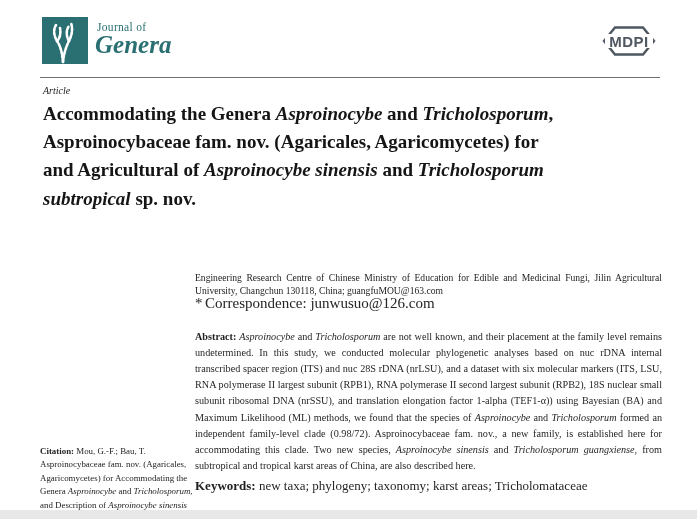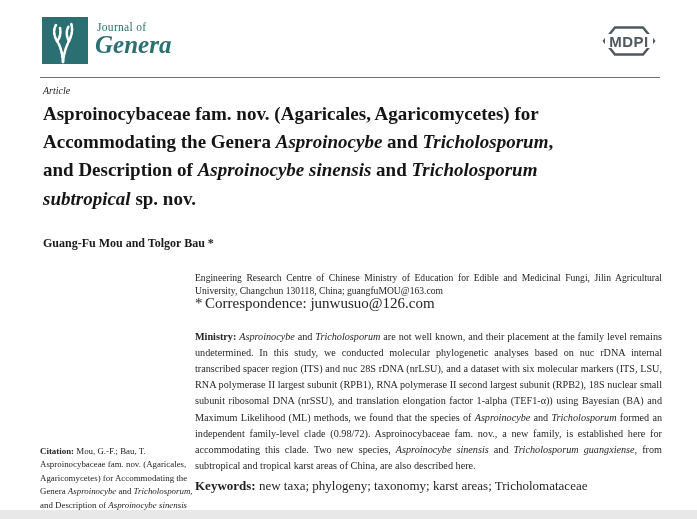--- a/index.html
+++ b/index.html
@@ -59,36 +59,35 @@
       <rect x="6" y="10" width="48" height="14" fill="#ffffff"></rect>
       <text x="30" y="22.5" text-anchor="middle" font-family="Liberation Sans, sans-serif" font-size="15" font-weight="bold" fill="#4f5760" letter-spacing="0.5">MDPI</text>
     </svg>
   </div>
 
   <div class="header-rule"></div>
 
   <div class="article-type">Article</div>
 
   <div class="title">
+    <div><span>Accommodating the Genera </span><span class="it">Asproinocybe</span><span> and </span><span class="it">Tricholosporum</span><span>,</span></div>
     <div><span>Asproinocybaceae fam. nov. (Agaricales, Agaricomycetes) for</span></div>
-    <div><span>Accommodating the Genera </span><span class="it">Asproinocybe</span><span> and </span><span class="it">Tricholosporum</span><span>,</span></div>
-    <div><span>and Description of </span><span class="it">Asproinocybe sinensis</span><span> and </span><span class="it">Tricholosporum</span></div>
+    <div><span>and Agricultural of </span><span class="it">Asproinocybe sinensis</span><span> and </span><span class="it">Tricholosporum</span></div>
     <div><span class="it">subtropical</span><span> sp. nov.</span></div>
   </div>
 
-  <div class="authors">Guang-Fu Mou and Tolgor Bau *</div>
 
   <div class="rightcol">
     <div class="affiliation">Engineering Research Centre of Chinese Ministry of Education for Edible and Medicinal Fungi, Jilin Agricultural University, Changchun 130118, China; guangfuMOU@163.com</div>
     <div class="correspondence">
       <span class="marker">*</span><span>Correspondence: junwusuo@126.com</span>
     </div>
 
     <div class="abstract">
-      <span class="lbl">Ministry:</span>
+      <span class="lbl">Abstract:</span>
       <span class="it">Asproinocybe</span><span> and </span><span class="it">Tricholosporum</span><span> are not well known, and their placement at the family level remains undetermined. In this study, we conducted molecular phylogenetic analyses based on nuc rDNA internal transcribed spacer region (ITS) and nuc 28S rDNA (nrLSU), and a dataset with six molecular markers (ITS, LSU, RNA polymerase II largest subunit (RPB1), RNA polymerase II second largest subunit (RPB2), 18S nuclear small subunit ribosomal DNA (nrSSU), and translation elongation factor 1-alpha (TEF1-α)) using Bayesian (BA) and Maximum Likelihood (ML) methods, we found that the species of </span><span class="it">Asproinocybe</span><span> and </span><span class="it">Tricholosporum</span><span> formed an independent family-level clade (0.98/72). Asproinocybaceae fam. nov., a new family, is established here for accommodating this clade. Two new species, </span><span class="it">Asproinocybe sinensis</span><span> and </span><span class="it">Tricholosporum guangxiense</span><span>, from subtropical and tropical karst areas of China, are also described here.</span>
     </div>
 
     <div class="keywords">
       <span class="lbl">Keywords:</span><span> new taxa; phylogeny; taxonomy; karst areas; Tricholomataceae</span>
     </div>
   </div>
 
   <div class="citation">
     <span class="lbl">Citation:</span><span> Mou, G.-F.; Bau, T. Asproinocybaceae fam. nov. (Agaricales, Agaricomycetes) for Accommodating the Genera </span><span class="it">Asproinocybe</span><span> and </span><span class="it">Tricholosporum</span><span>, and Description of </span><span class="it">Asproinocybe sinensis</span>

